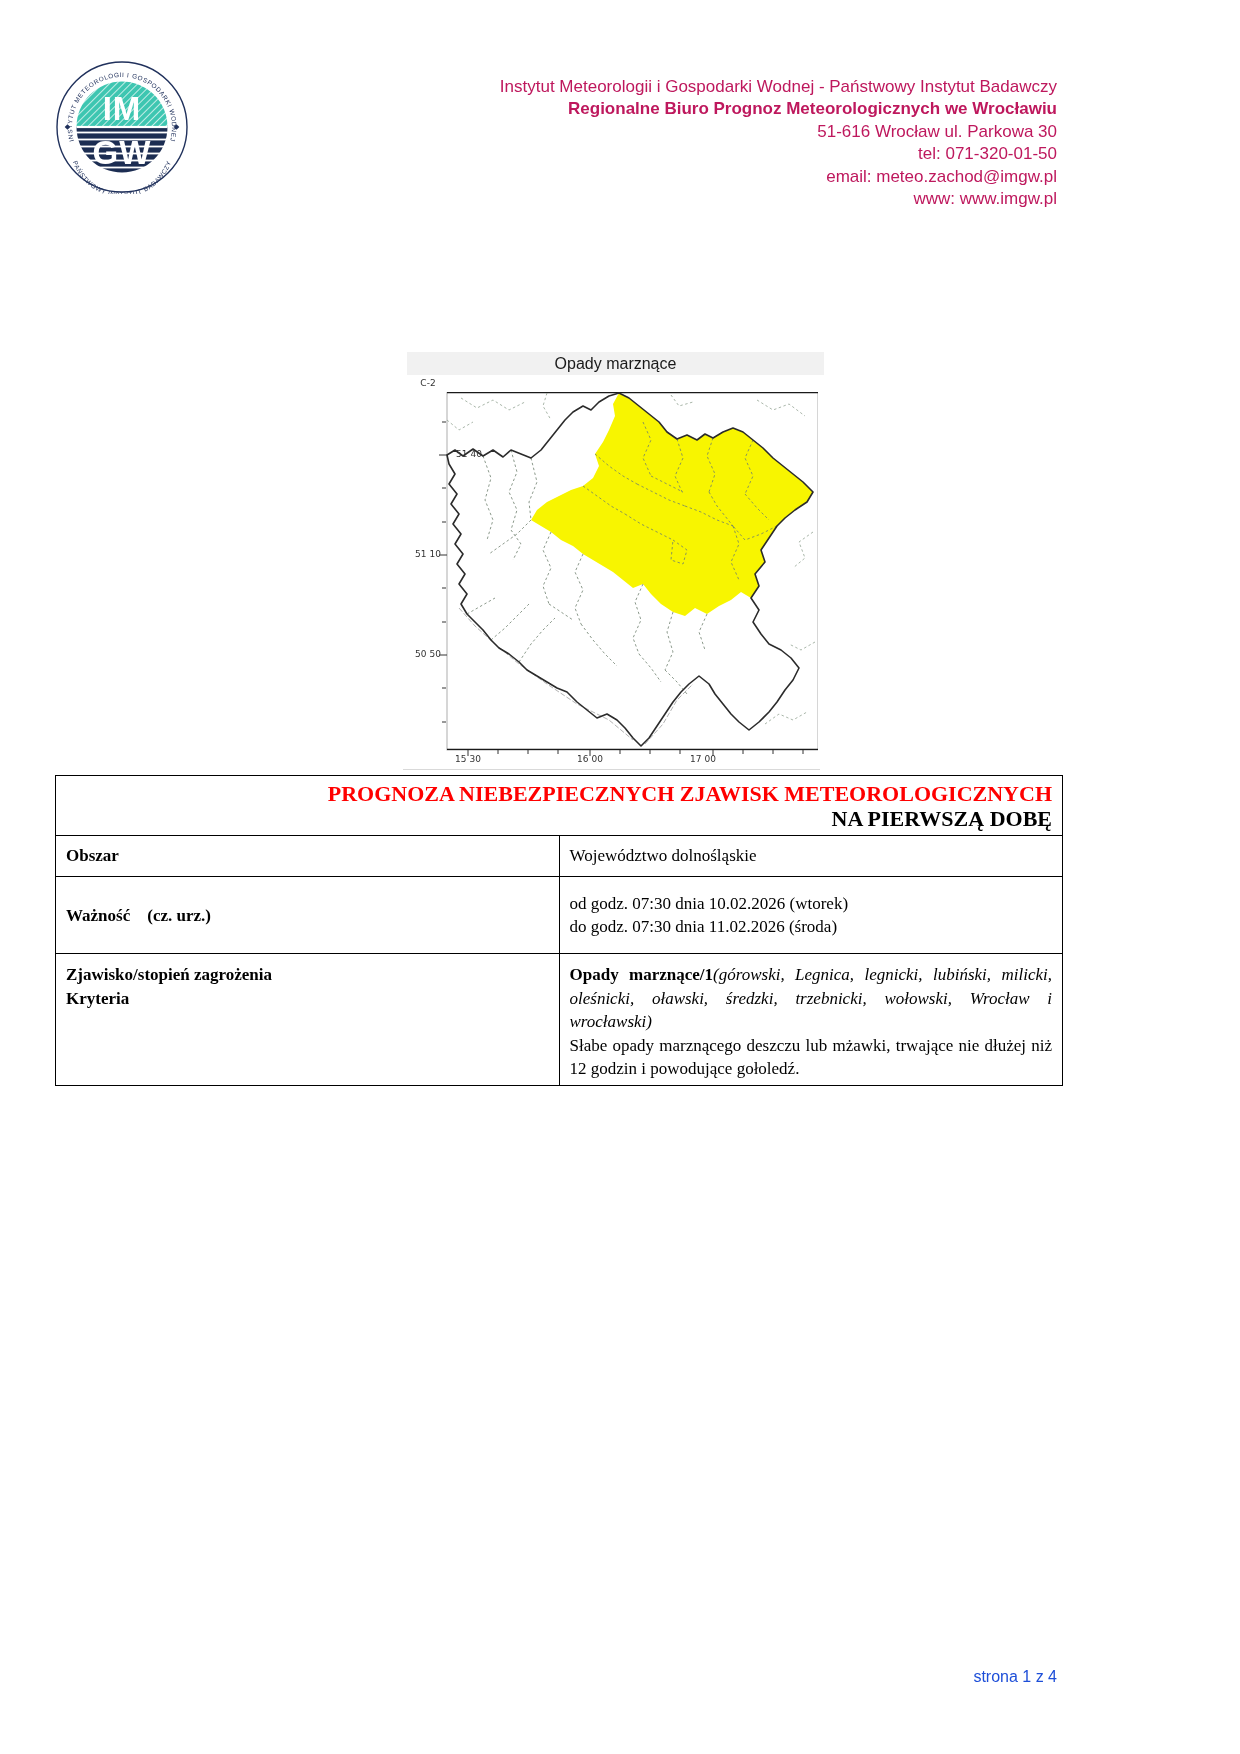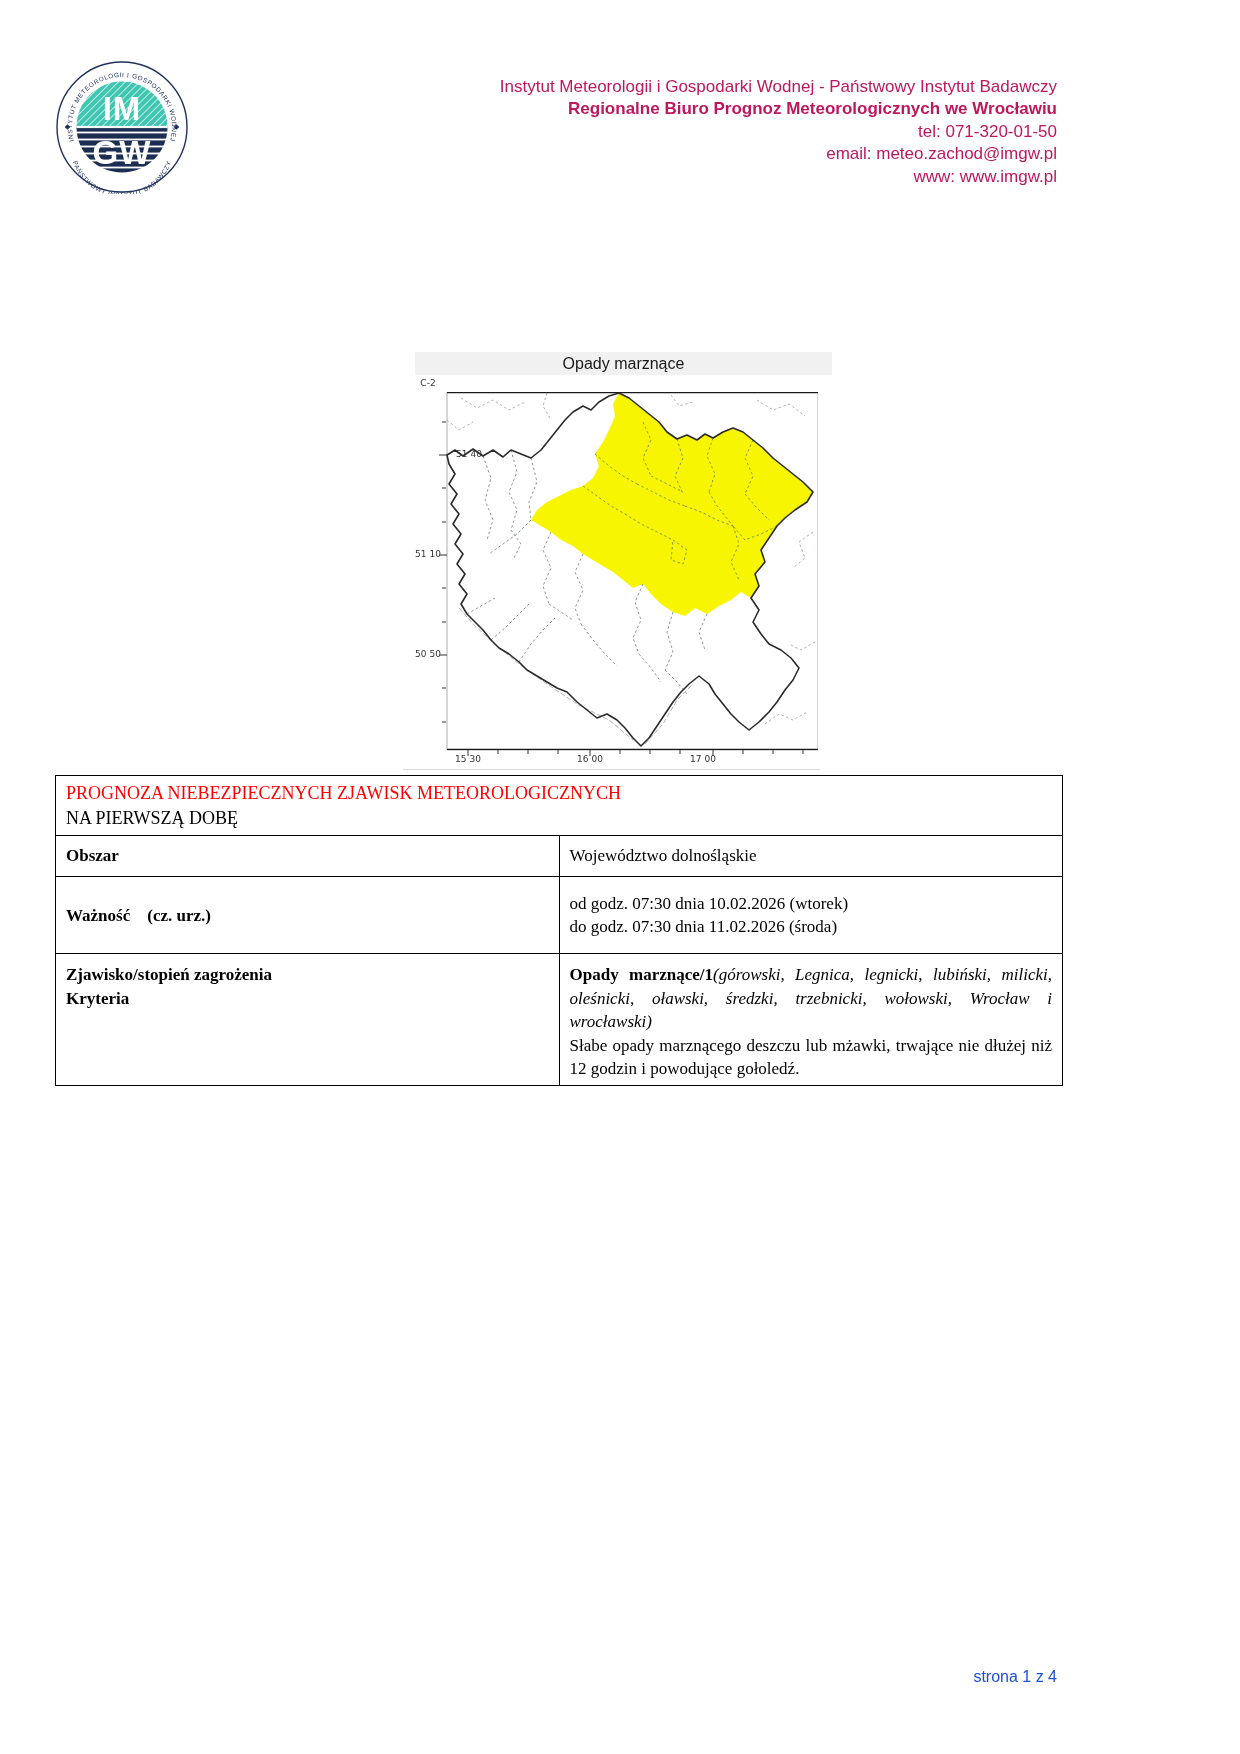--- a/index.html
+++ b/index.html
@@ -13,40 +13,40 @@
   .logo { position:absolute; left:55px; top:60px; width:134px; height:134px; }
   .contact {
     position:absolute; top:76px; right:183px; width:700px;
     text-align:right; color:#be185d; font-size:17px; line-height:22.4px;
   }
   .contact .bold { font-weight:bold; }
   
   .map-fig { position:absolute; left:403px; top:350px; width:417px; height:420px;
              border-bottom:1px solid #d9d9d9; }
   .map-title-bar {
-    position:absolute; left:12px; top:2px; width:417px; height:23px;
+    position:absolute; left:4px; top:2px; width:417px; height:23px;
     background:#f1f1f1; text-align:center; font-size:16px; color:#1a1a1a;
     line-height:23px; font-family:"Liberation Sans", sans-serif;
   }
   .map-svg { position:absolute; left:34px; top:42px; }
   .tick-label {
     position:absolute; font-size:9px; color:#333; font-family:"DejaVu Sans", sans-serif;
     white-space:nowrap;
   }
   .lat { width:30px; text-align:center; }
   .lon { width:40px; text-align:center; }
   
   .wtable {
     position:absolute; left:55px; top:775px; width:1008px;
     border-collapse:collapse; table-layout:fixed;
     font-family:"Liberation Serif", serif; font-size:17px; color:#000;
   }
   .wtable td { border:1.6px solid #000; padding:4px 10px; vertical-align:middle; }
   .wtable .c1 { width:295px; font-weight:bold; }
-  .title-cell { text-align:left; height:60px; font-weight:normal; font-size:18px; line-height:25px; }
+  .title-cell { text-align:right; height:60px; font-weight:bold; font-size:22px; line-height:25px; }
   .title-red { color:#ff0000; }
   .row-obszar td { height:41px; }
   .row-waznosc td { height:77px; line-height:23px; }
   .row-zjawisko td { height:105px; vertical-align:top; padding-top:9px; line-height:23.5px; }
   .pre { white-space:pre-wrap; }
   .just { text-align:justify; }
   .counties { font-style:italic; }
   
   .footer {
     position:absolute; top:1668px; right:183px; font-size:16px; color:#1d4ed8;
@@ -83,20 +83,21 @@
       <textPath href="#arcBot" startOffset="50%" text-anchor="middle">PAŃSTWOWY INSTYTUT BADAWCZY</textPath>
     </text>
     <rect x="-56.5" y="-2" width="4" height="4" transform="rotate(45 -54.5 0)" fill="#20315c"></rect>
     <rect x="52.5" y="-2" width="4" height="4" transform="rotate(45 54.5 0)" fill="#20315c"></rect>
   </svg>
 </div>
 
 <div class="contact">
   <div>Instytut Meteorologii i Gospodarki Wodnej - Państwowy Instytut Badawczy</div>
   <div class="bold">Regionalne Biuro Prognoz Meteorologicznych we Wrocławiu</div>
+  <div>51-616 Wrocław ul. Parkowa 30</div>
   <div>tel: 071-320-01-50</div>
   <div>email: meteo.zachod@imgw.pl</div>
   <div>www: www.imgw.pl</div>
 </div>
 
 <div class="map-fig">
   <div class="map-title-bar">Opady marznące</div>
 
   <svg class="map-svg" width="381" height="365" viewBox="-10 0 381 365">
 

